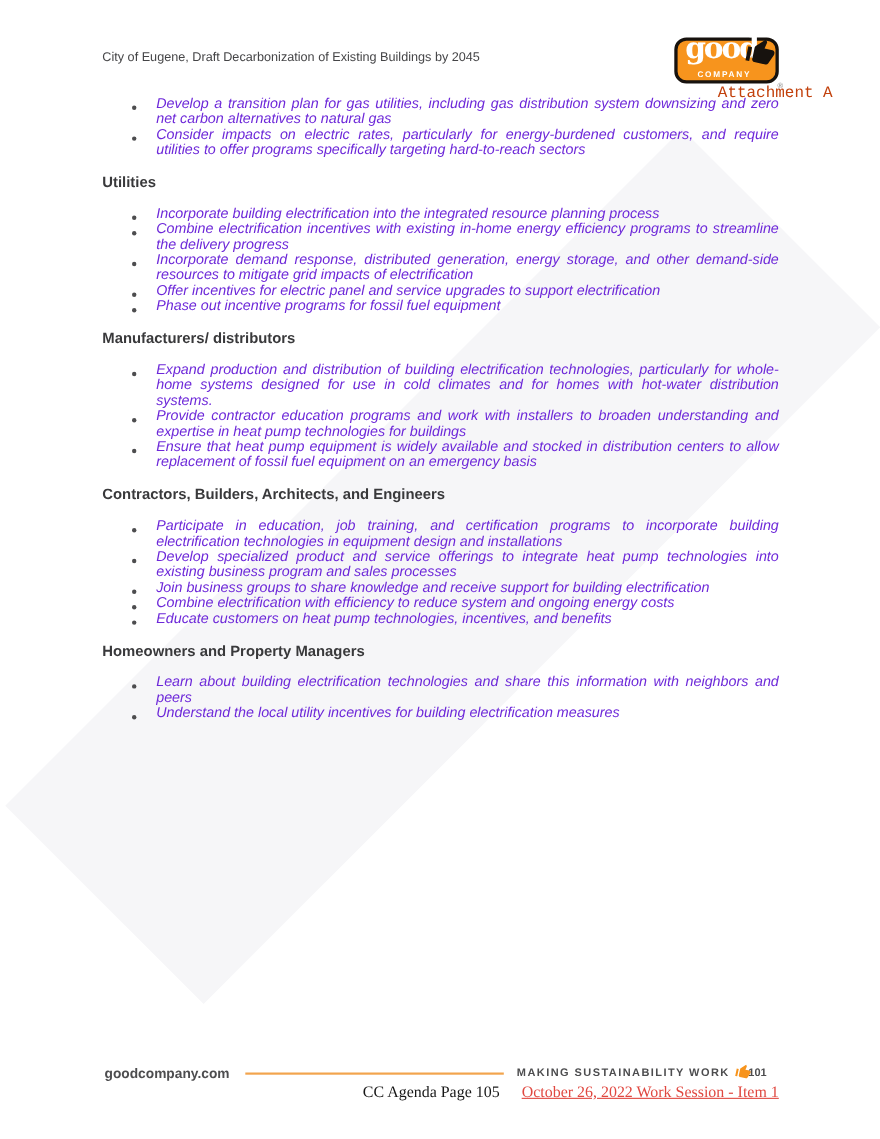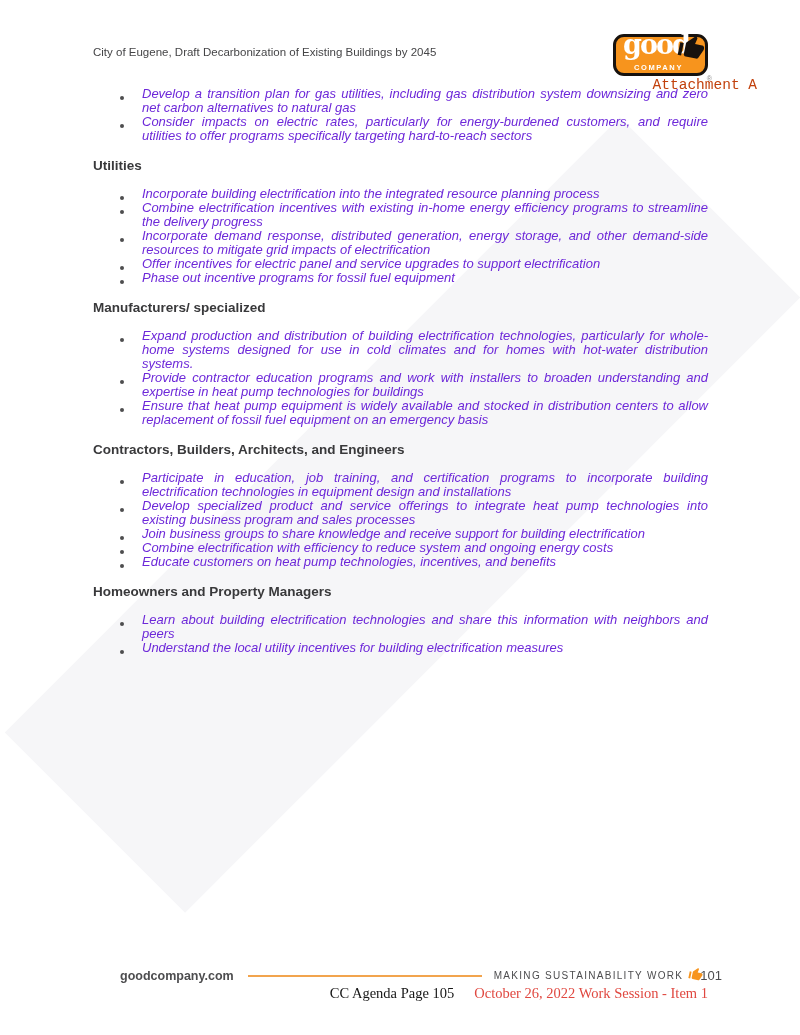--- a/index.html
+++ b/index.html
@@ -76,51 +76,51 @@
   }
   .bullet-text{
     display:block;
     font-size:13px;font-style:italic;color:#6d28d9;
     line-height:14px;
     text-align:justify;
     -moz-text-align-last:left;text-align-last:left;
   }
   
   .footer-row1{
-    position:absolute;left:120px;top:966px;width:602px;
+    position:absolute;left:95px;top:966px;width:602px;
     display:flex;align-items:center;z-index:2;
   }
   .footer-site{
     font-size:12.5px;font-weight:bold;color:#4d4d4f;
     white-space:nowrap;
   }
   .footer-rule{
     flex:1;height:2px;background:#f2a44d;
     margin:0 12px 0 14px;
   }
   .footer-tagline{
-    font-size:10px;font-weight:normal;letter-spacing:1.3px;
+    font-size:10px;font-weight:bold;letter-spacing:1.3px;
     color:#4d4d4f;white-space:nowrap;text-align:center;
   }
   .footer-thumb{
     width:15px;height:17px;margin:0 -3px 2px 5px;
   }
   .footer-pagenum{
-    font-size:13px;color:#4d4d4f;
+    font-size:10px;color:#4d4d4f;font-weight:bold;
   }
   .footer-agenda{
     position:absolute;left:392px;top:985px;
     transform:translateX(-50%);
     font-family:"Liberation Serif",serif;
     font-size:14.5px;color:#161616;white-space:nowrap;z-index:2;
   }
   .footer-session{
     position:absolute;right:92px;top:985px;
     font-family:"Liberation Serif",serif;
-    font-size:14.5px;color:#e04840;white-space:nowrap;z-index:2;
+    font-size:14.5px;color:#e04840;white-space:nowrap;z-index:2;text-decoration:underline;
   }
 </style>
 </head>
 <body>
 
 <div class="page">
 
   <div class="watermark"></div>
 
   <div class="header-title">City of Eugene, Draft Decarbonization of Existing Buildings by 2045</div>
@@ -162,21 +162,21 @@
     </div>
     <div class="bullet">
       <span class="bullet-dot"></span>
       <span class="bullet-text">Offer incentives for electric panel and service upgrades to support electrification</span>
     </div>
     <div class="bullet">
       <span class="bullet-dot"></span>
       <span class="bullet-text">Phase out incentive programs for fossil fuel equipment</span>
     </div>
 
-    <div class="section-heading">Manufacturers/ specialized</div>
+    <div class="section-heading">Manufacturers/ distributors</div>
     <div class="bullet">
       <span class="bullet-dot"></span>
       <span class="bullet-text">Expand production and distribution of building electrification technologies, particularly for whole-home systems designed for use in cold climates and for homes with hot-water distribution systems.</span>
     </div>
     <div class="bullet">
       <span class="bullet-dot"></span>
       <span class="bullet-text">Provide contractor education programs and work with installers to broaden understanding and expertise in heat pump technologies for buildings</span>
     </div>
     <div class="bullet">
       <span class="bullet-dot"></span>

